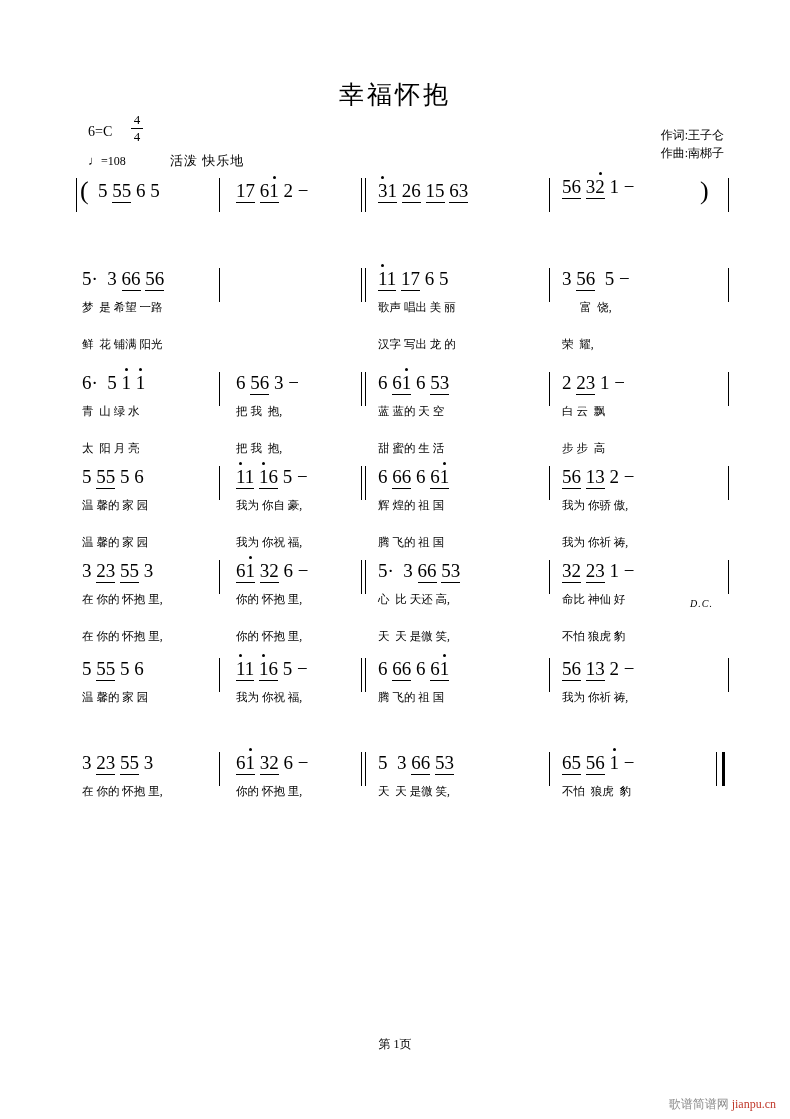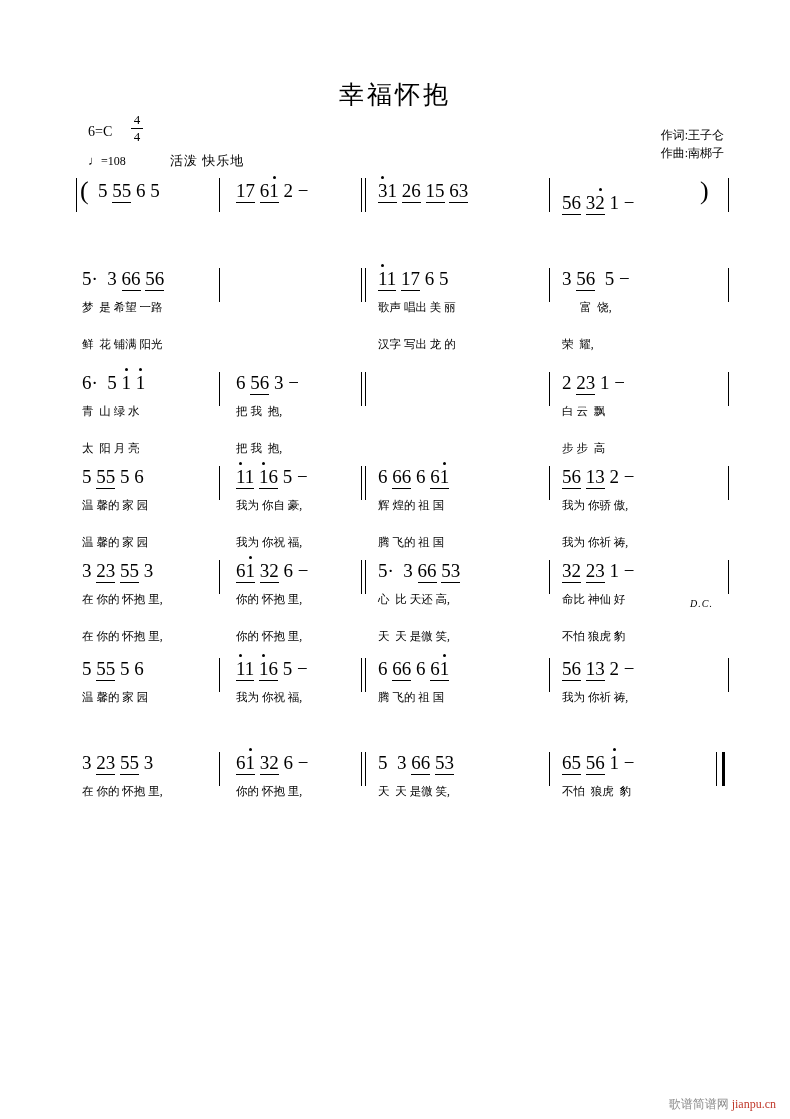--- a/index.html
+++ b/index.html
@@ -129,21 +129,21 @@
       <span class="notes"><span class="u1">17</span> <span class="u1">6<span class="dotabove">1</span></span> 2 −</span>
     </div>
     <div class="barline" style="left:361px;top:6px;height:34px;"></div>
     <div class="barline" style="left:365px;top:6px;height:34px;"></div>
 
     <div class="measure" style="left:378px;top:8px;">
       <span class="notes"><span class="u1"><span class="dotabove">3</span>1</span> <span class="u1">26</span> <span class="u1">15</span> <span class="u1">63</span></span>
     </div>
     <div class="barline" style="left:549px;top:6px;height:34px;"></div>
 
-    <div class="measure" style="left:562px;top:20px;">
+    <div class="measure" style="left:562px;top:4px;">
       <span class="notes"><span class="u1">56</span> <span class="u1">3<span class="dotabove">2</span></span> 1 − </span>
     </div>
     <span class="intro-paren" style="position:absolute;left:700px;top:4px;">)</span>
     <div class="barline" style="left:728px;top:6px;height:34px;"></div>
   </div>
 
   <div class="system" style="top:268px;height:76px;">
     <div class="measure" style="left:82px;top:0;">
       <div class="notes">5·  3 <span class="u1">66</span> <span class="u1">56</span></div>
       <div class="lyr" style="margin-top:10px;">梦  是 希望 一路</div>
@@ -173,20 +173,25 @@
       <div class="lyr" style="margin-top:22px;">太  阳 月 亮</div>
     </div>
     <div class="barline" style="left:219px;top:0;height:34px;"></div>
     <div class="measure" style="left:236px;top:0;">
       <div class="notes">6 <span class="u1">56</span> 3 −</div>
       <div class="lyr" style="margin-top:10px;">把 我  抱,</div>
       <div class="lyr" style="margin-top:22px;">把 我  抱,</div>
     </div>
     <div class="barline" style="left:361px;top:0;height:34px;"></div>
     <div class="barline" style="left:365px;top:0;height:34px;"></div>
+    <div class="measure" style="left:378px;top:0;">
+      <div class="notes">6 <span class="u1">6<span class="dotabove">1</span></span> 6 <span class="u1">53</span></div>
+      <div class="lyr" style="margin-top:10px;">蓝 蓝的 天 空</div>
+      <div class="lyr" style="margin-top:22px;">甜 蜜的 生 活</div>
+    </div>
     <div class="barline" style="left:549px;top:0;height:34px;"></div>
     <div class="measure" style="left:562px;top:0;">
       <div class="notes">2 <span class="u1">23</span> 1 −</div>
       <div class="lyr" style="margin-top:10px;">白 云  飘</div>
       <div class="lyr" style="margin-top:22px;">步 步  高</div>
     </div>
     <div class="barline" style="left:728px;top:0;height:34px;"></div>
   </div>
 
   <div class="system" style="top:466px;height:76px;">
@@ -288,18 +293,19 @@
     </div>
     <div class="barline" style="left:549px;top:0;height:34px;"></div>
     <div class="measure" style="left:562px;top:0;">
       <div class="notes"><span class="u1">65</span> <span class="u1">56</span> <span class="dotabove">1</span> −</div>
       <div class="lyr" style="margin-top:10px;">不怕  狼虎  豹</div>
     </div>
     <div class="barline" style="left:716px;top:0;height:34px;"></div>
     <div class="thickbar" style="left:722px;top:0;height:34px;"></div>
   </div>
 
+  <div class="pagenum">第 1页</div>
   <div class="watermark">
     <span>歌谱简谱网</span>
     <span class="red">jianpu.cn</span>
   </div>
 
 </div>
 
 </body></html>

